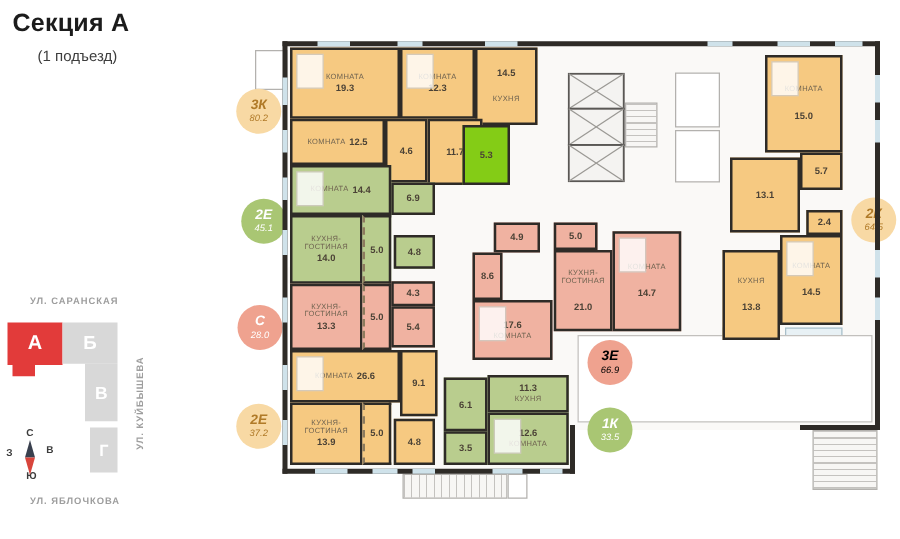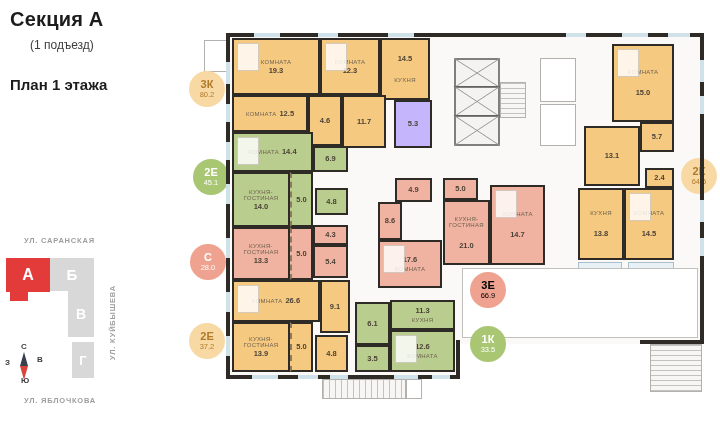--- a/index.html
+++ b/index.html
@@ -32,36 +32,35 @@
   .balc{position:absolute;background:#e8f1f5;border:1px solid #a9bfc9;box-sizing:border-box;}
   .room{position:absolute;box-sizing:border-box;border:2px solid #2e2b27;display:flex;flex-direction:column;
         align-items:center;justify-content:center;gap:2px;overflow:hidden;}
   .room.inline-lbl{flex-direction:row;gap:3px;}
   .room.spread{gap:14px;}
   .room.zone{border-left:2px dashed #8d7b5e;}
   .rlbl{font-size:6px;line-height:1;letter-spacing:.3px;text-transform:uppercase;color:#6f6350;text-align:center;}
   .rval{font-size:7.5px;line-height:1;font-weight:700;color:#4b4236;}
   .furn{position:absolute;background:rgba(255,255,255,.82);border:1px solid rgba(90,70,40,.25);}
   .badge{position:absolute;width:36px;height:36px;border-radius:50%;transform:translate(-50%,-50%);
-         display:flex;flex-direction:column;align-items:center;justify-content:center;line-height:1;}
+         display:flex;flex-direction:column;align-items:center;justify-content:center;line-height:1;font-style:italic;}
   .bcode{font-size:11px;font-weight:700;}
   .barea{font-size:7.5px;margin-top:1px;}
   .halo{position:absolute;width:84px;height:84px;border-radius:50%;background:rgba(255,255,255,.6);
         transform:translate(-50%,-50%);}
   .core-cell{fill:#f4f3f1;stroke:#5a5855;stroke-width:1.5;}
   .core-x{stroke:#9a9894;stroke-width:1;}
 </style>
 </head>
 <body>
 
 <div id="stage">
 
   <div class="h-title">Секция А</div>
   <div class="h-sub">(1 подъезд)</div>
-  <div class="h-plan">План 1 этажа</div>
 
   <div class="street" style="left:24px;top:236px;">УЛ. САРАНСКАЯ</div>
   <div class="street vert" style="left:52px;top:318px;">УЛ. КУЙБЫШЕВА</div>
   <div class="street" style="left:24px;top:396px;">УЛ. ЯБЛОЧКОВА</div>
 
   <div class="mblock red" style="left:6px;top:258px;width:44px;height:34px;font-size:16px;">А</div>
   <div class="mtab" style="left:10px;top:292px;width:18px;height:9px;"></div>
   <div class="mblock gray" style="left:50px;top:258px;width:44px;height:33px;font-size:15px;">Б</div>
   <div class="mblock gray" style="left:68px;top:291px;width:26px;height:46px;font-size:14px;">В</div>
   <div class="mblock gray" style="left:72px;top:342px;width:22px;height:36px;font-size:13px;">Г</div>
@@ -106,21 +105,21 @@
       <div class="room spread" style="left: 380px; top: 38px; width: 50px; height: 62px; background: rgb(246, 201, 129);">
         <span class="rval">14.5</span>
         <span class="rlbl">кухня</span>
       </div>
       <div class="room" style="left: 308px; top: 95px; width: 34px; height: 51px; background: rgb(246, 201, 129);">
         <span class="rval">4.6</span>
       </div>
       <div class="room" style="left: 342px; top: 95px; width: 44px; height: 53px; background: rgb(246, 201, 129);">
         <span class="rval">11.7</span>
       </div>
-      <div class="room" style="left: 394px; top: 100px; width: 38px; height: 48px; background: #c4b5fd;">
+      <div class="room" style="left: 370px; top: 100px; width: 38px; height: 48px; background: #84cc16;">
         <span class="rval">5.3</span>
       </div>
       <div class="badge" style="left: 207px; top: 89px; background: rgb(248, 217, 164); color: rgb(176, 122, 40);">
         <span class="bcode">3К</span>
         <span class="barea">80.2</span>
       </div>
       <div class="room inline-lbl" style="left: 232px; top: 132px; width: 81px; height: 40px; background: rgb(185, 205, 142);">
         <span class="rlbl">комната</span>
         <span class="rval">14.4</span>
         <div class="furn" style="left: 3px; top: 3px; width: 20px; height: 26px;"></div>
@@ -234,21 +233,21 @@
       </div>
       <div class="room" style="left: 640px; top: 122px; width: 34px; height: 30px; background: rgb(246, 201, 129);">
         <span class="rval">5.7</span>
       </div>
       <div class="room" style="left: 584px; top: 126px; width: 56px; height: 60px; background: rgb(246, 201, 129);">
         <span class="rval">13.1</span>
       </div>
       <div class="room" style="left: 645px; top: 168px; width: 29px; height: 20px; background: rgb(246, 201, 129);">
         <span class="rval">2.4</span>
       </div>
-      <div class="room spread" style="left: 578px; top: 188px; width: 46px; height: 72px; background: rgb(246, 201, 129);">
+      <div class="room spread" style="left: 578px; top: 200px; width: 46px; height: 72px; background: rgb(246, 201, 129);">
         <span class="rlbl">кухня</span>
         <span class="rval">13.8</span>
       </div>
       <div class="room spread" style="left: 624px; top: 188px; width: 50px; height: 72px; background: rgb(246, 201, 129);">
         <span class="rlbl">комната</span>
         <span class="rval">14.5</span>
         <div class="furn" style="left: 3px; top: 3px; width: 20px; height: 26px;"></div>
       </div>
       <div class="badge" style="left: 699px; top: 176px; background: rgb(248, 217, 164); color: rgb(176, 122, 40);">
         <span class="bcode">2К</span>

